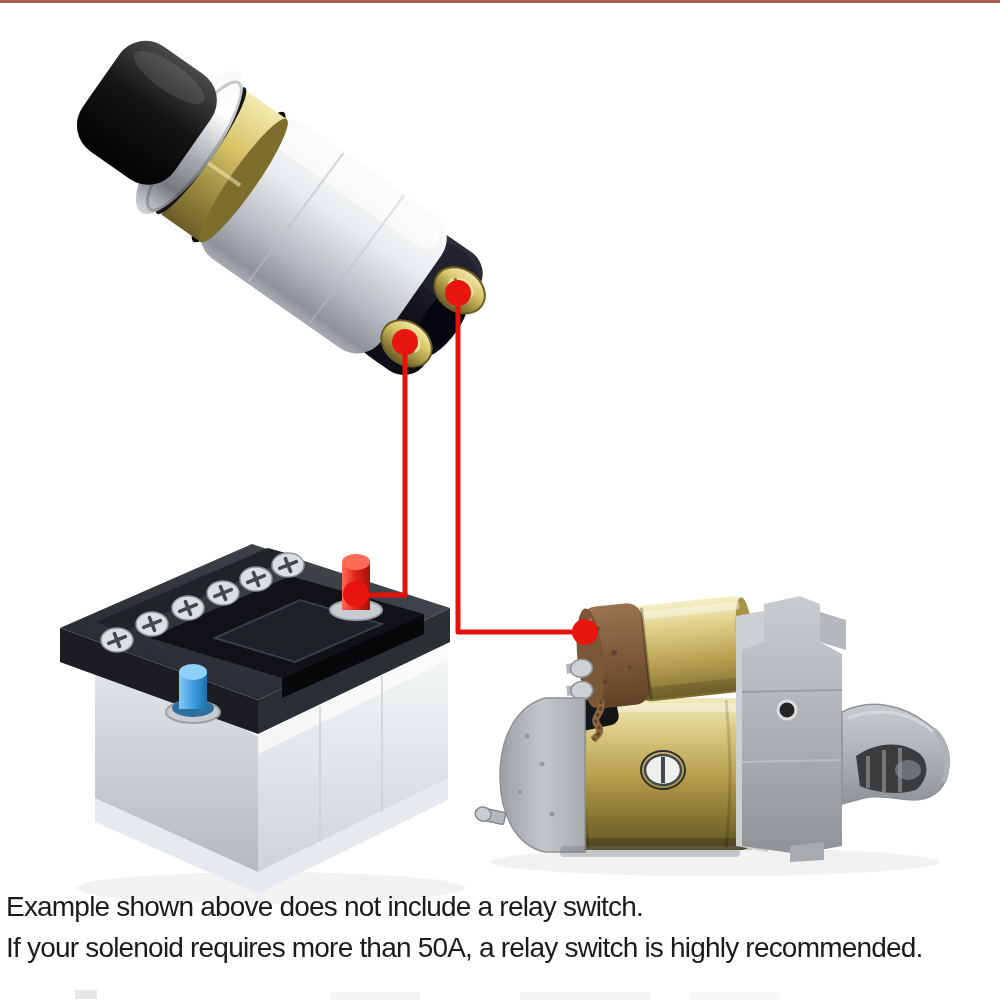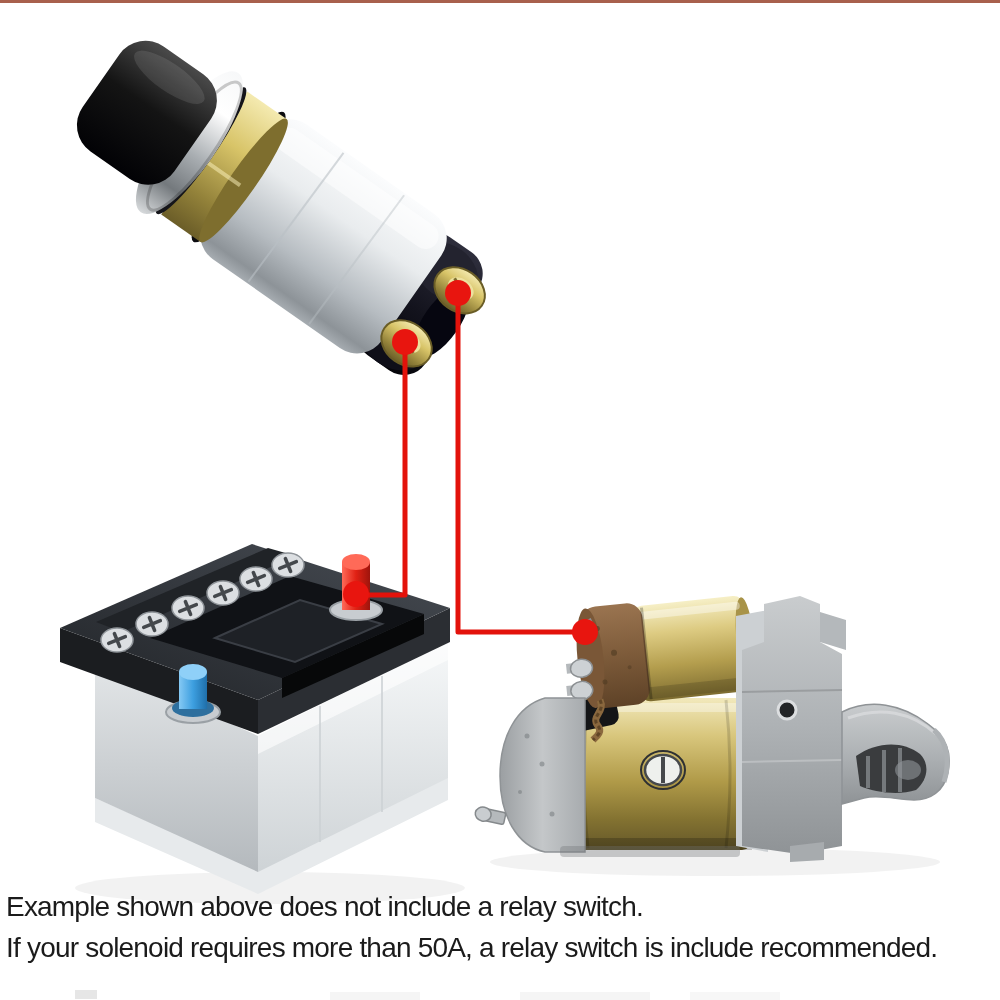--- a/index.html
+++ b/index.html
@@ -297,15 +297,15 @@
       <rect x="330" y="992" width="90" height="8" fill="#999999" opacity="0.10"></rect>
       <rect x="520" y="992" width="130" height="8" fill="#999999" opacity="0.10"></rect>
       <rect x="690" y="992" width="90" height="8" fill="#999999" opacity="0.08"></rect>
     </g>
   </svg>
 
   <div class="top-border" style="background: rgb(168, 96, 77); height: 3px;"></div>
 
   <div class="caption" style="color: rgb(27, 27, 27);">
     <div>Example shown above does not include a relay switch.</div>
-    <div>If your solenoid requires more than 50A, a relay switch is include recommended.</div>
+    <div>If your solenoid requires more than 50A, a relay switch is highly recommended.</div>
   </div>
 </div>
 
 </body></html>

